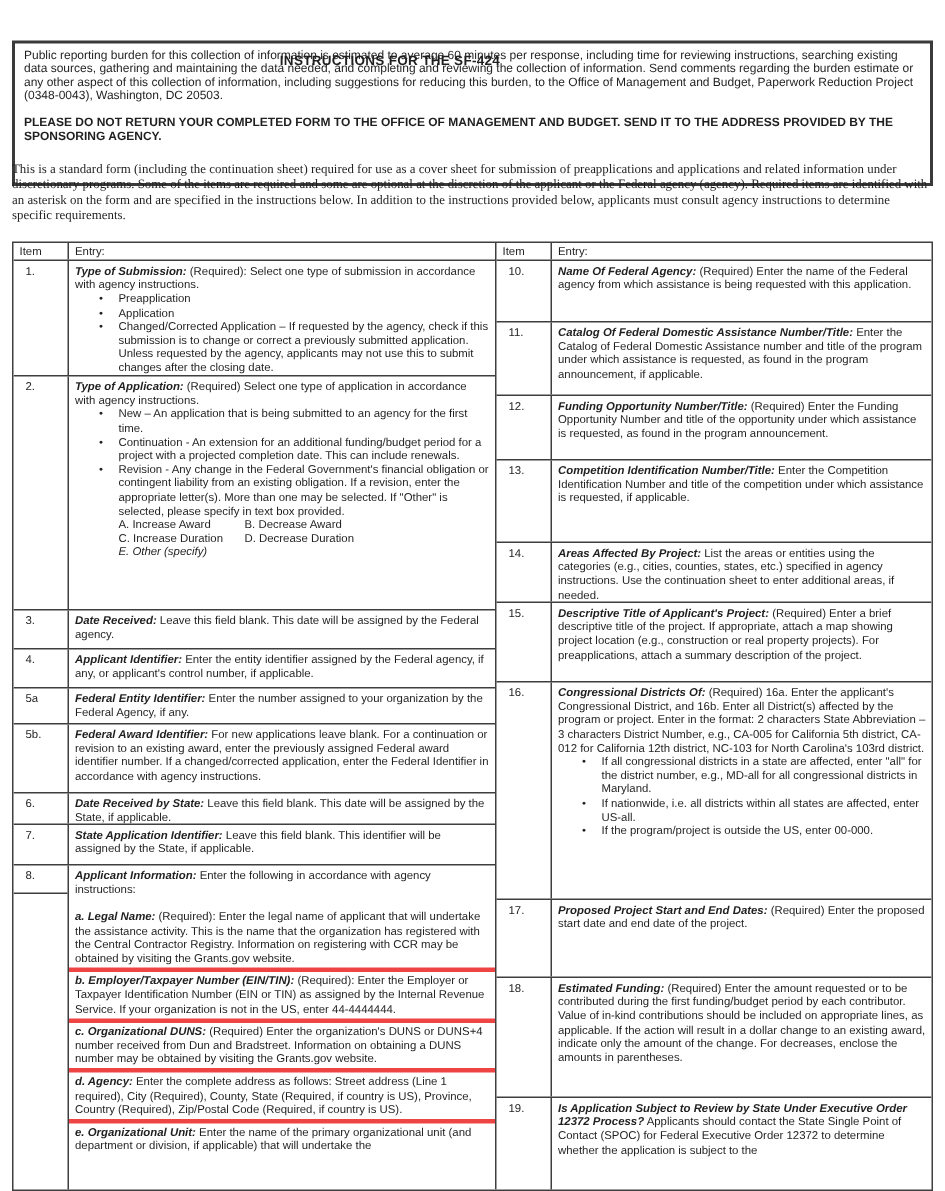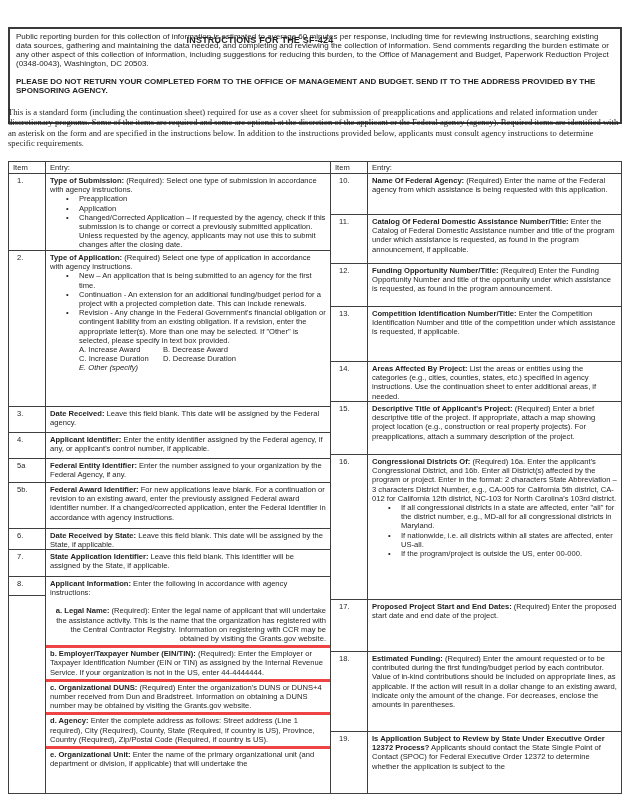--- a/index.html
+++ b/index.html
@@ -15,24 +15,24 @@
   .tbl.right{flex:1;}
   .row{display:flex;border-top:1px solid #3f3f3f;box-sizing:border-box;align-items:stretch;}
   .row:first-child{border-top:none;}
   .row.header{min-height:11px;}
   .item-cell{width:37px;flex:0 0 37px;box-sizing:border-box;border-right:1px solid #3f3f3f;padding:0;}
   .row.header .item-cell{padding:1px 1px 1px 4px;font-size:7.6px;}
   .row.header .entry-cell{padding:1px 4px;font-size:7.6px;}
   .num{display:block;padding:2px 1px 1px 8px;font-size:7.6px;line-height:9.2px;}
   .num.numline{border-bottom:1px solid #3f3f3f;padding-bottom:7px;}
   .entry-cell{flex:1;box-sizing:border-box;padding:2px 4px;font-size:7.6px;line-height:9.2px;}
-  .term{font-weight:bold;}
+  .term{font-weight:bold;font-style:italic;}
   .para{margin:0;}
   .para.sub{margin:0 -4px;padding:1px 4px 2px 4px;}
-  .para.sub.mt{margin-top:8px;text-align:right;}
+  .para.sub.mt{margin-top:8px;}
   .para.sub.bt{border-top:3px solid #ef4444;}
   .bullet{position:relative;padding-left:29px;}
   .dot{position:absolute;left:16px;top:0;}
   .pair{display:flex;padding-left:29px;}
   .pl{width:84px;flex:0 0 84px;}
   .ind{padding-left:29px;font-style:italic;}
   
   #left-table > .row:nth-child(2){min-height:77px}
   #left-table > .row:nth-child(3){min-height:156px}
   #left-table > .row:nth-child(4){min-height:26px}

